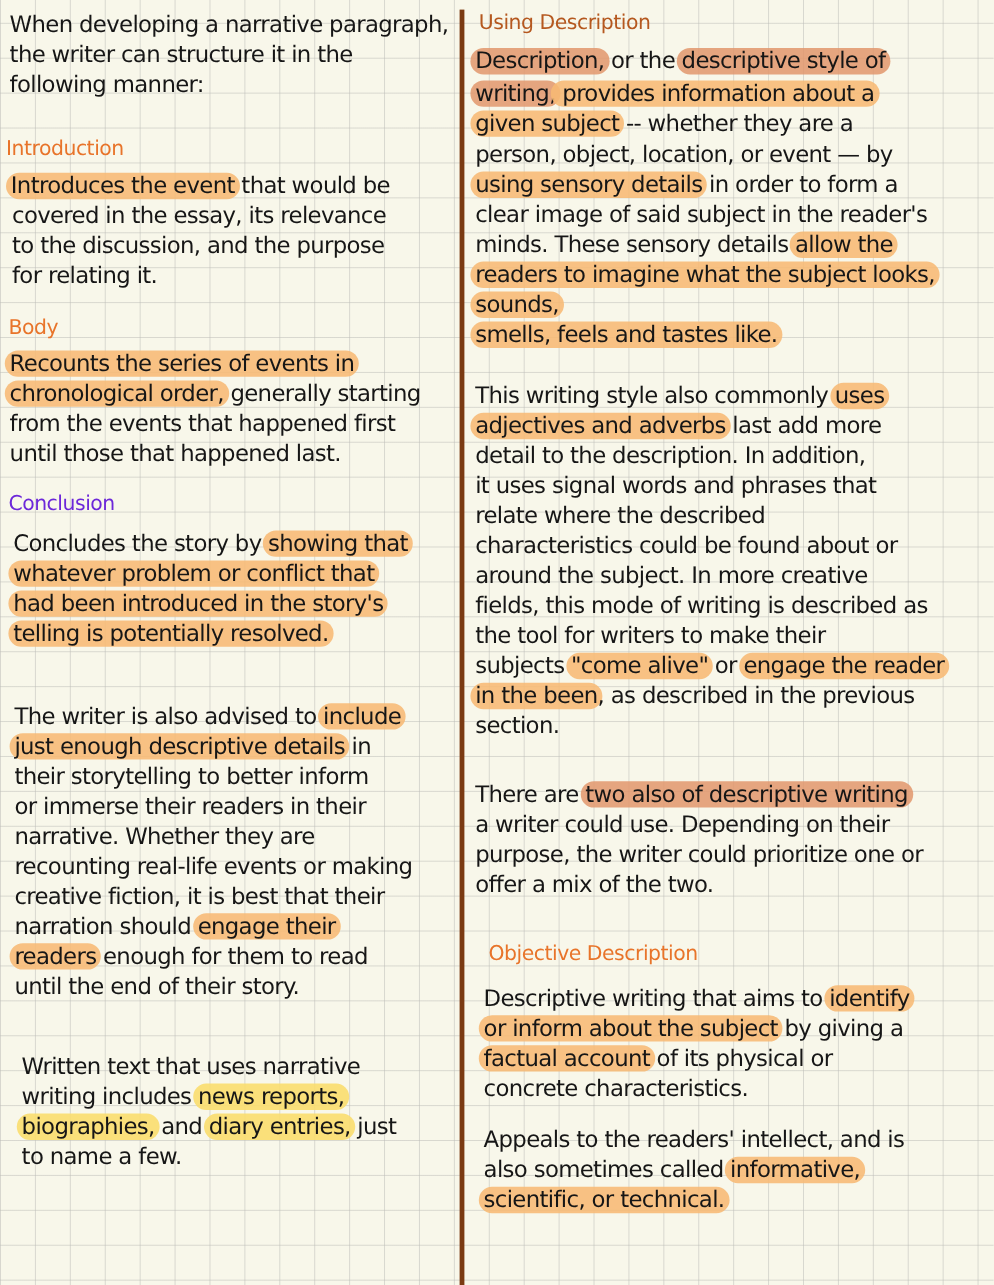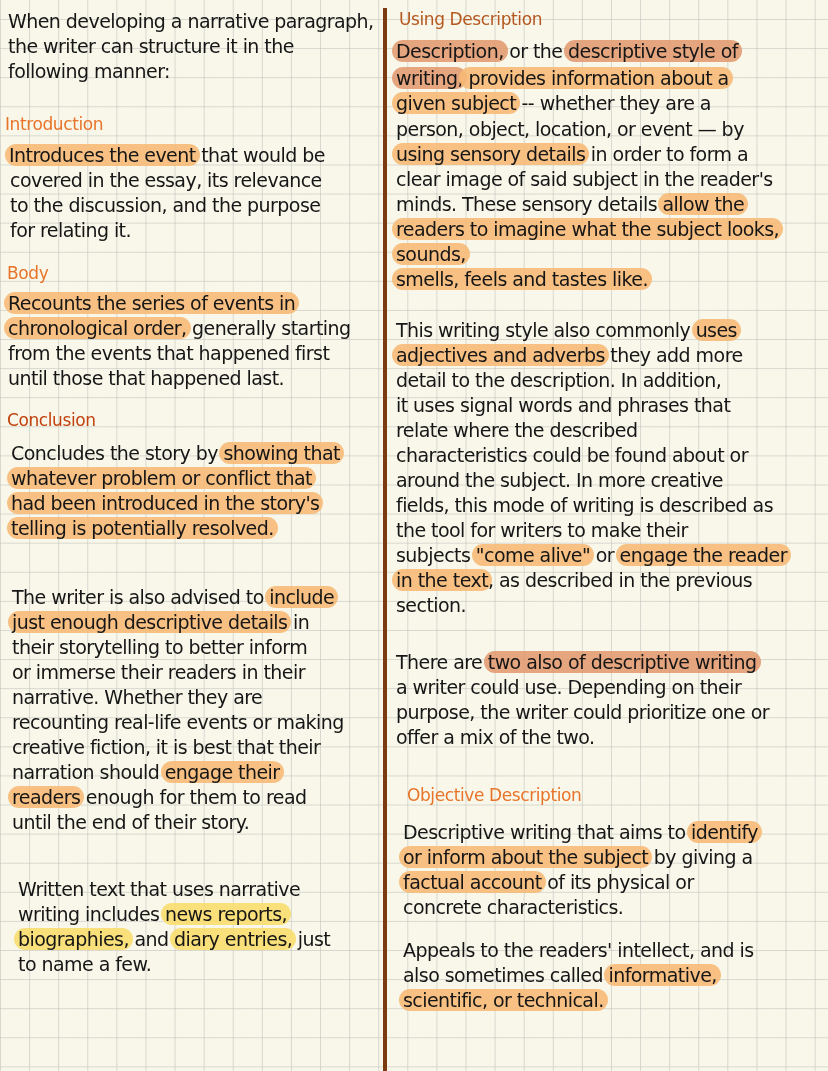--- a/index.html
+++ b/index.html
@@ -53,21 +53,21 @@
 
   <div>
     <div class="line head" style="left:7px;top:261px;color:#e8742a;">Body</div>
     <div class="line" style="left:8px;top:291px;"><span class="hl hl-orange">Recounts the series of events in</span></div>
     <div class="line" style="left:8px;top:316px;"><span class="hl hl-orange">chronological order,</span><span> generally starting</span></div>
     <div class="line" style="left:8px;top:341px;">from the events that happened first</div>
     <div class="line" style="left:8px;top:366px;">until those that happened last.</div>
   </div>
 
   <div>
-    <div class="line head" style="left:7px;top:408px;color:#c2410c;">Conclusion</div>
+    <div class="line head" style="left:7px;top:408px;color:#6d28d9;">Conclusion</div>
     <div class="line" style="left:11px;top:441px;"><span>Concludes the story by </span><span class="hl hl-orange">showing that</span></div>
     <div class="line" style="left:11px;top:466px;"><span class="hl hl-orange">whatever problem or conflict that</span></div>
     <div class="line" style="left:11px;top:491px;"><span class="hl hl-orange">had been introduced in the story's</span></div>
     <div class="line" style="left:11px;top:516px;"><span class="hl hl-orange">telling is potentially resolved.</span></div>
   </div>
 
   <div>
     <div class="line" style="left:12px;top:585px;"><span>The writer is also advised to </span><span class="hl hl-orange">include</span></div>
     <div class="line" style="left:12px;top:610px;"><span class="hl hl-orange">just enough descriptive details</span><span> in</span></div>
     <div class="line" style="left:12px;top:635px;">their storytelling to better inform</div>
@@ -98,30 +98,30 @@
     <div class="line" style="left:396px;top:142px;"><span class="hl hl-orange">using sensory details</span><span> in order to form a</span></div>
     <div class="line" style="left:396px;top:167px;">clear image of said subject in the reader's</div>
     <div class="line" style="left:396px;top:192px;"><span>minds. These sensory details </span><span class="hl hl-orange">allow the</span></div>
     <div class="line" style="left:396px;top:217px;"><span class="hl hl-orange">readers to imagine what the subject looks,</span></div>
     <div class="line" style="left:396px;top:242px;"><span class="hl hl-orange">sounds,</span></div>
     <div class="line" style="left:396px;top:267px;"><span class="hl hl-orange">smells, feels and tastes like.</span></div>
   </div>
 
   <div>
     <div class="line" style="left:396px;top:318px;"><span>This writing style also commonly </span><span class="hl hl-orange">uses</span></div>
-    <div class="line" style="left:396px;top:343px;"><span class="hl hl-orange">adjectives and adverbs</span><span> they add more</span></div>
+    <div class="line" style="left:396px;top:343px;"><span class="hl hl-orange">adjectives and adverbs</span><span> last add more</span></div>
     <div class="line" style="left:396px;top:368px;">detail to the description. In addition,</div>
     <div class="line" style="left:396px;top:393px;">it uses signal words and phrases that</div>
     <div class="line" style="left:396px;top:418px;">relate where the described</div>
     <div class="line" style="left:396px;top:443px;">characteristics could be found about or</div>
     <div class="line" style="left:396px;top:468px;">around the subject. In more creative</div>
     <div class="line" style="left:396px;top:493px;">fields, this mode of writing is described as</div>
     <div class="line" style="left:396px;top:518px;">the tool for writers to make their</div>
     <div class="line" style="left:396px;top:543px;"><span>subjects </span><span class="hl hl-orange">"come alive"</span><span> or </span><span class="hl hl-orange">engage the reader</span></div>
-    <div class="line" style="left:396px;top:568px;"><span class="hl hl-orange">in the text</span><span>, as described in the previous</span></div>
+    <div class="line" style="left:396px;top:568px;"><span class="hl hl-orange">in the been</span><span>, as described in the previous</span></div>
     <div class="line" style="left:396px;top:593px;">section.</div>
   </div>
 
   <div>
     <div class="line" style="left:396px;top:650px;"><span>There are </span><span class="hl hl-salmon">two also of descriptive writing</span></div>
     <div class="line" style="left:396px;top:675px;">a writer could use. Depending on their</div>
     <div class="line" style="left:396px;top:700px;">purpose, the writer could prioritize one or</div>
     <div class="line" style="left:396px;top:725px;text-align:center;">offer a mix of the two.</div>
   </div>
 

